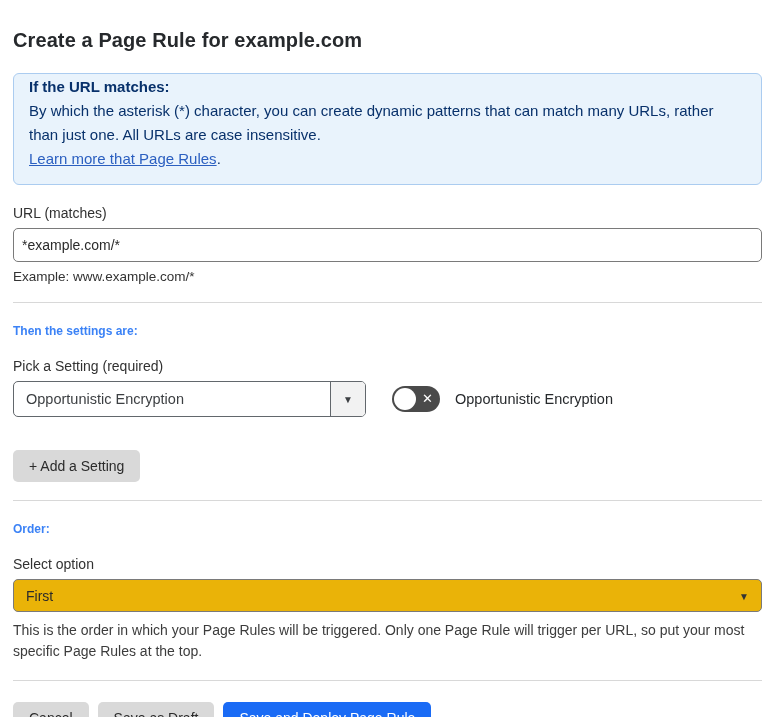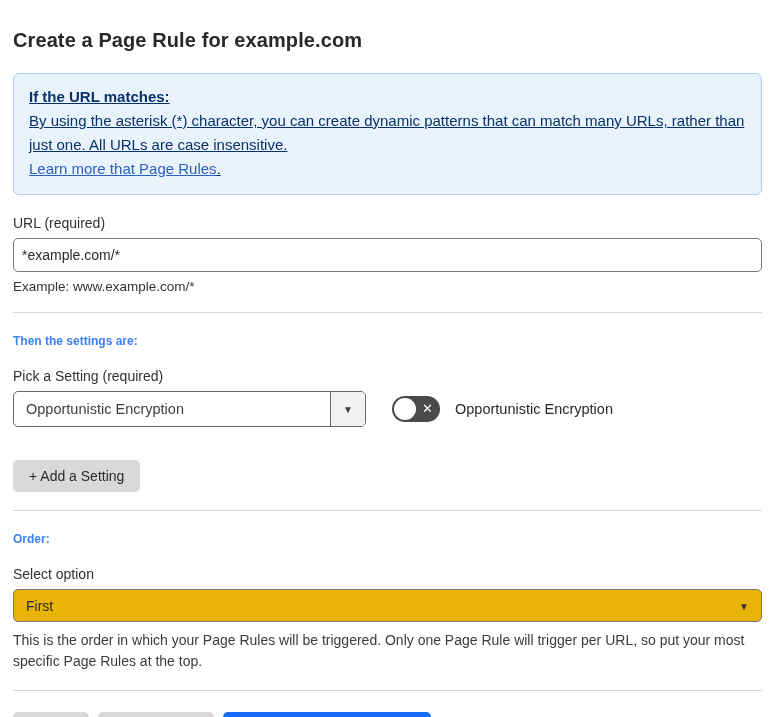--- a/index.html
+++ b/index.html
@@ -16,25 +16,24 @@
     font-size: 20px; font-weight: 700; color: #26292c;
     letter-spacing: .1px;
     margin-top: 16px;
   }
 
   .info-box {
     margin-top: 21px;
     background: #e9f3fc;
     border: 1px solid #abccf0;
     border-radius: 6px;
-    padding: 11px 15px 13px 15px;
+    padding: 1px 15px 13px 15px;
     color: #08316b;
     font-size: 15px;
     line-height: 24px;
-    text-decoration: underline;
   }
   .info-heading { font-weight: 700; }
   .info-link-line a {
     color: #2b5fc0;
     text-decoration: underline;
     cursor: pointer;
   }
   .info-link-suffix { color: #08316b; }
 
   .field-label {
@@ -195,25 +194,25 @@
 </style>
 </head>
 <body>
 
 <div class="container">
 
   <h1 class="page-title">Create a Page Rule for example.com</h1>
 
   <div class="info-box">
     <div class="info-heading">If the URL matches:</div>
-    <div class="info-body">By using the asterisk (*) character, you can create dynamic patterns that can match many URLs, rather than just one. All URLs are case insensitive.</div>
+    <div class="info-body">By which the asterisk (*) character, you can create dynamic patterns that can match many URLs, rather than just one. All URLs are case insensitive.</div>
     <div class="info-link-line"><a>Learn more that Page Rules</a><span class="info-link-suffix">.</span></div>
   </div>
 
-  <div class="field-label">URL (required)</div>
+  <div class="field-label">URL (matches)</div>
   <input class="text-input" type="text" value="*example.com/*" style="">
   <div class="helper-text">Example: www.example.com/*</div>
 
   <hr class="divider">
 
   <h2 class="section-heading">Then the settings are:</h2>
 
   <div class="field-label">Pick a Setting (required)</div>
 
   <div class="setting-row">

